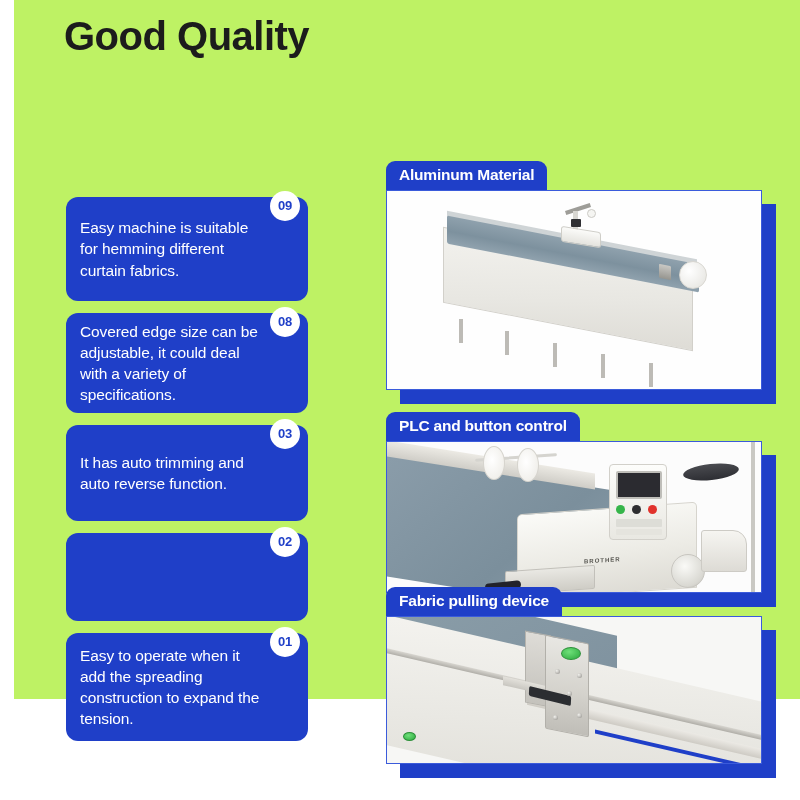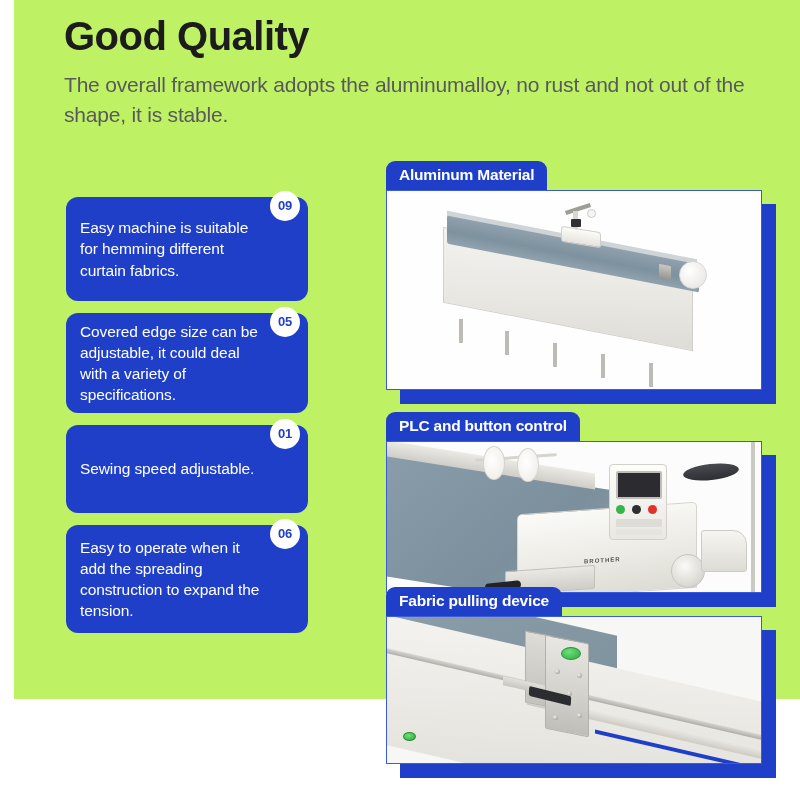--- a/index.html
+++ b/index.html
@@ -414,43 +414,45 @@
     transform: skewY(13deg);
   }
 </style>
 </head>
 <body>
 
 <div id="page">
 
   <div id="header">
     <div id="title">Good Quality</div>
-    <div id="subtitle">The overall framework adopts the aluminumalloy, no rust and not out of the shape, it is stable.</div>
   </div>
 
   <div id="features">
 
     <div class="feature-card fc-1">
       <span class="badge">09</span>
       <span class="ftext">Easy machine is suitable for hemming different curtain fabrics.</span>
     </div>
 
     <div class="feature-card fc-2">
-      <span class="badge">05</span>
+      <span class="badge">08</span>
       <span class="ftext">Covered edge size can be adjustable, it could deal with a variety of specifications.</span>
     </div>
 
+    <div class="feature-card fc-3">
+      <span class="badge">03</span>
+      <span class="ftext">It has auto trimming and auto reverse function.</span>
+    </div>
 
     <div class="feature-card fc-4">
+      <span class="badge">02</span>
+    </div>
+
+    <div class="feature-card fc-5">
       <span class="badge">01</span>
-      <span class="ftext">Sewing speed adjustable.</span>
-    </div>
-
-    <div class="feature-card fc-5">
-      <span class="badge">06</span>
       <span class="ftext">Easy to operate when it add the spreading construction to expand the tension.</span>
     </div>
 
   </div>
 
   <div class="photo-block" id="photo1">
     <div class="photo-shadow"></div>
     <div class="photo-label">Aluminum Material</div>
     <div class="photo-frame">
       <div class="photo-inner">

